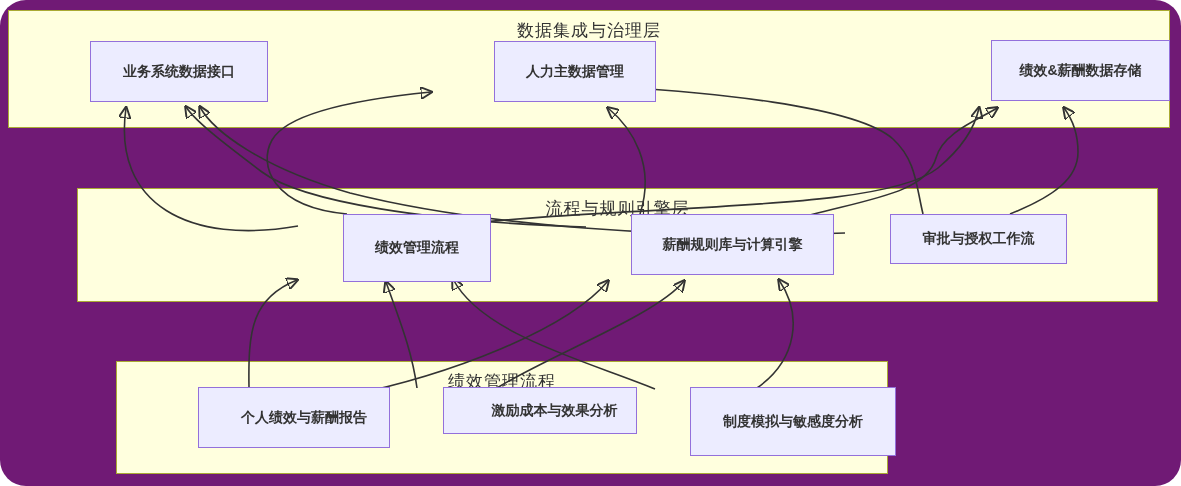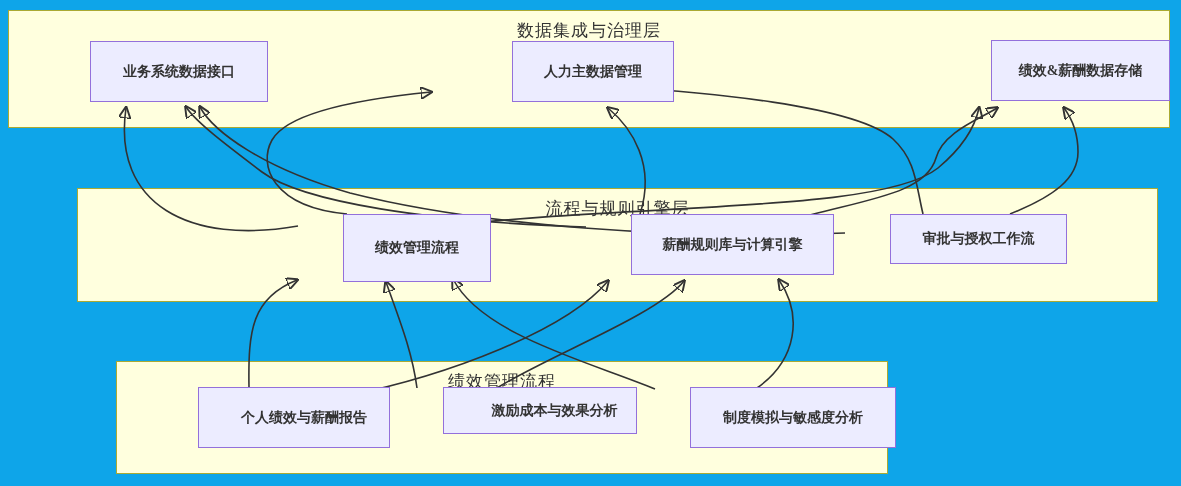--- a/index.html
+++ b/index.html
@@ -1,17 +1,17 @@
 <!DOCTYPE html>
 <html><head>
 <meta charset="utf-8">
 <style>
   html,body{margin:0;padding:0;background:#ffffff;}
-  .canvas{position:relative;width:1181px;height:486px;background:#0ea5e9;overflow:hidden;
-          font-family:Liberation Serif, serif;}
+  .canvas{position:relative;width:1181px;height:486px;background:#701a75;overflow:hidden;
+          font-family:Liberation Sans, sans-serif;border-radius:26px;}
   .layer{position:absolute;background:#ffffde;border:1px solid #aaaa33;box-sizing:border-box;}
   .layer-title{position:absolute;top:8px;left:0;width:100%;text-align:center;
                font-size:17px;color:#333333;letter-spacing:1px;}
   .edges{position:absolute;left:0;top:0;z-index:2;}
   .edges path{fill:none;stroke:#333333;stroke-width:1.6px;}
   .node{position:absolute;background:#ececff;border:1px solid #9370db;box-sizing:border-box;
         display:flex;align-items:center;justify-content:center;z-index:3;
         font-size:14px;font-weight:600;color:#333333;text-align:center;margin-left:45px;}
 </style>
 </head>
@@ -46,24 +46,24 @@
     <path d="M1010,214 C1055,196 1078,178 1078,152 C1078,130 1070,116 1064,108" marker-end="url(#arrow)"></path>
     <path d="M249,387 C248,330 252,298 297,280" marker-end="url(#arrow)"></path>
     <path d="M417,388 C412,350 398,316 386,282" marker-end="url(#arrow)"></path>
     <path d="M655,389 C590,362 482,335 453,279" marker-end="url(#arrow)"></path>
     <path d="M346,396 C450,375 567,330 608,281" marker-end="url(#arrow)"></path>
     <path d="M497,388 C550,355 657,315 684,281" marker-end="url(#arrow)"></path>
     <path d="M757,388 C797,360 803,315 779,280" marker-end="url(#arrow)"></path>
   </svg>
 
   <div class="node" style="left:45px;top:41px;width:178px;height:61px;">业务系统数据接口</div>
-  <div class="node" style="left:467px;top:41px;width:162px;height:61px;">人力主数据管理</div>
+  <div class="node" style="left:449px;top:41px;width:162px;height:61px;">人力主数据管理</div>
   <div class="node" style="left:946px;top:40px;width:179px;height:61px;">绩效&amp;薪酬数据存储</div>
 
   <div class="node" style="left:298px;top:214px;width:148px;height:68px;">绩效管理流程</div>
   <div class="node" style="left:586px;top:214px;width:203px;height:61px;">薪酬规则库与计算引擎</div>
   <div class="node" style="left:845px;top:214px;width:177px;height:50px;">审批与授权工作流</div>
 
   <div class="node" style="left:153px;top:387px;width:192px;height:61px;padding-left:20px;">个人绩效与薪酬报告</div>
   <div class="node" style="left:398px;top:387px;width:194px;height:47px;padding-left:29px;">激励成本与效果分析</div>
-  <div class="node" style="left:645px;top:387px;width:206px;height:61px;">制度模拟与敏感度分析</div>
+  <div class="node" style="left:645px;top:387px;width:206px;height:69px;">制度模拟与敏感度分析</div>
 
 </div>
 
 </body></html>

